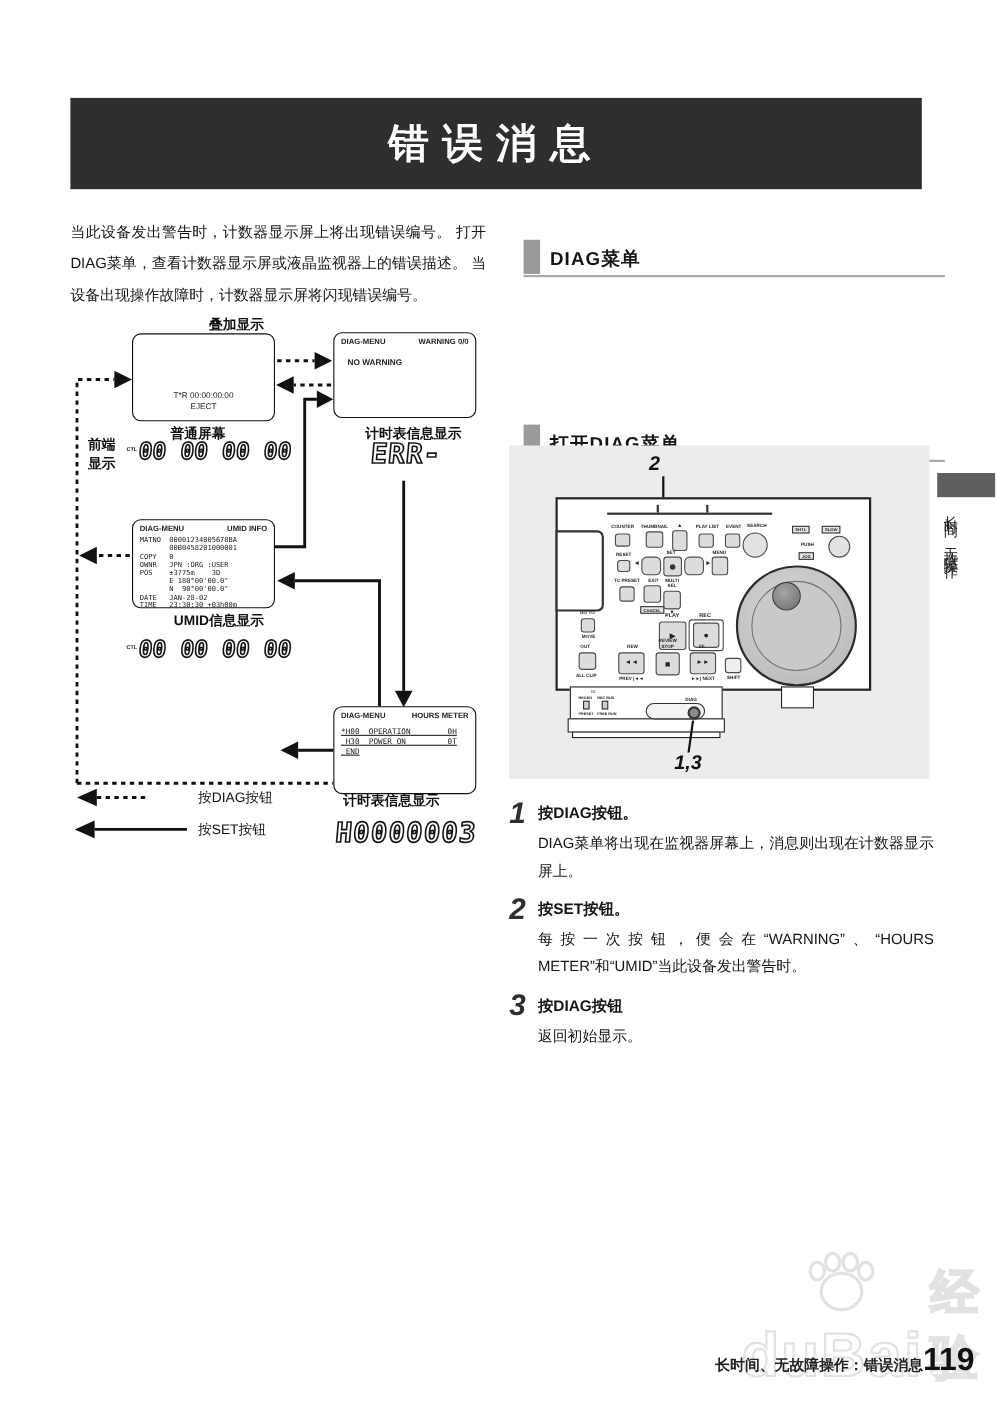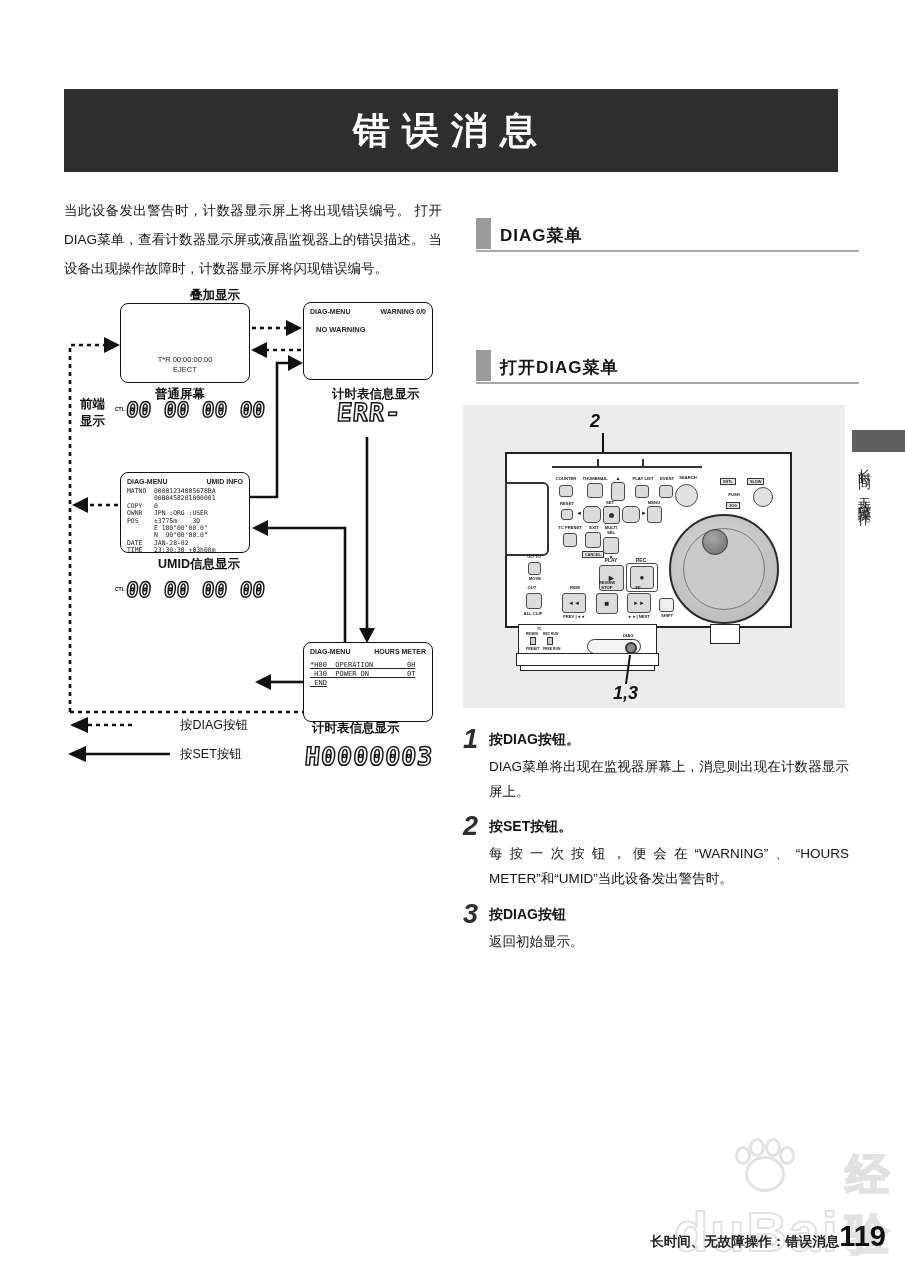--- a/index.html
+++ b/index.html
@@ -190,21 +190,21 @@
     <div class="dlabel" style="left:120px;top:427px;font-weight:normal;">按DIAG按钮</div>
     <div class="dlabel" style="left:120px;top:456px;font-weight:normal;">按SET按钮</div>
   </div>
 
   <div class="sect-head" style="top:218px;">
     <div class="marker"></div>
     <div class="stitle">DIAG菜单</div>
     <div class="rule"></div>
   </div>
 
-  <div class="sect-head" style="top:350px;text-align:right;">
+  <div class="sect-head" style="top:386px;text-align:right;">
     <div class="marker"></div>
     <div class="stitle">打开DIAG菜单</div>
     <div class="rule"></div>
   </div>
 
   <div class="figure">
     <div class="callout" style="left:127px;top:6px;">2</div>
     <div class="cline" style="left:139px;top:28px;width:2px;height:80px;"></div>
 
     <div class="panel">

